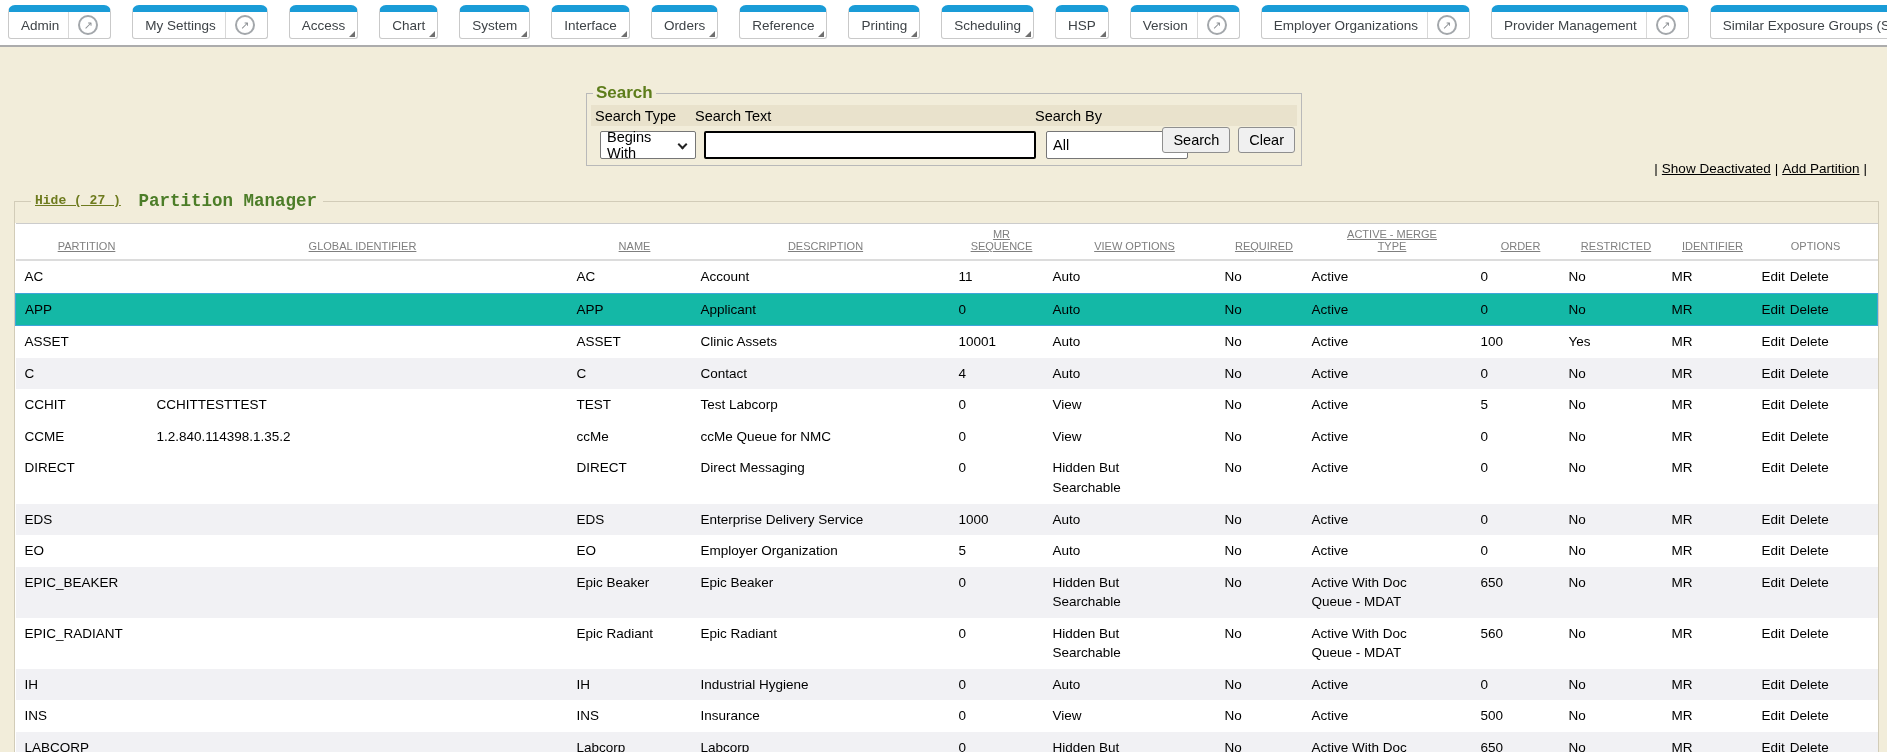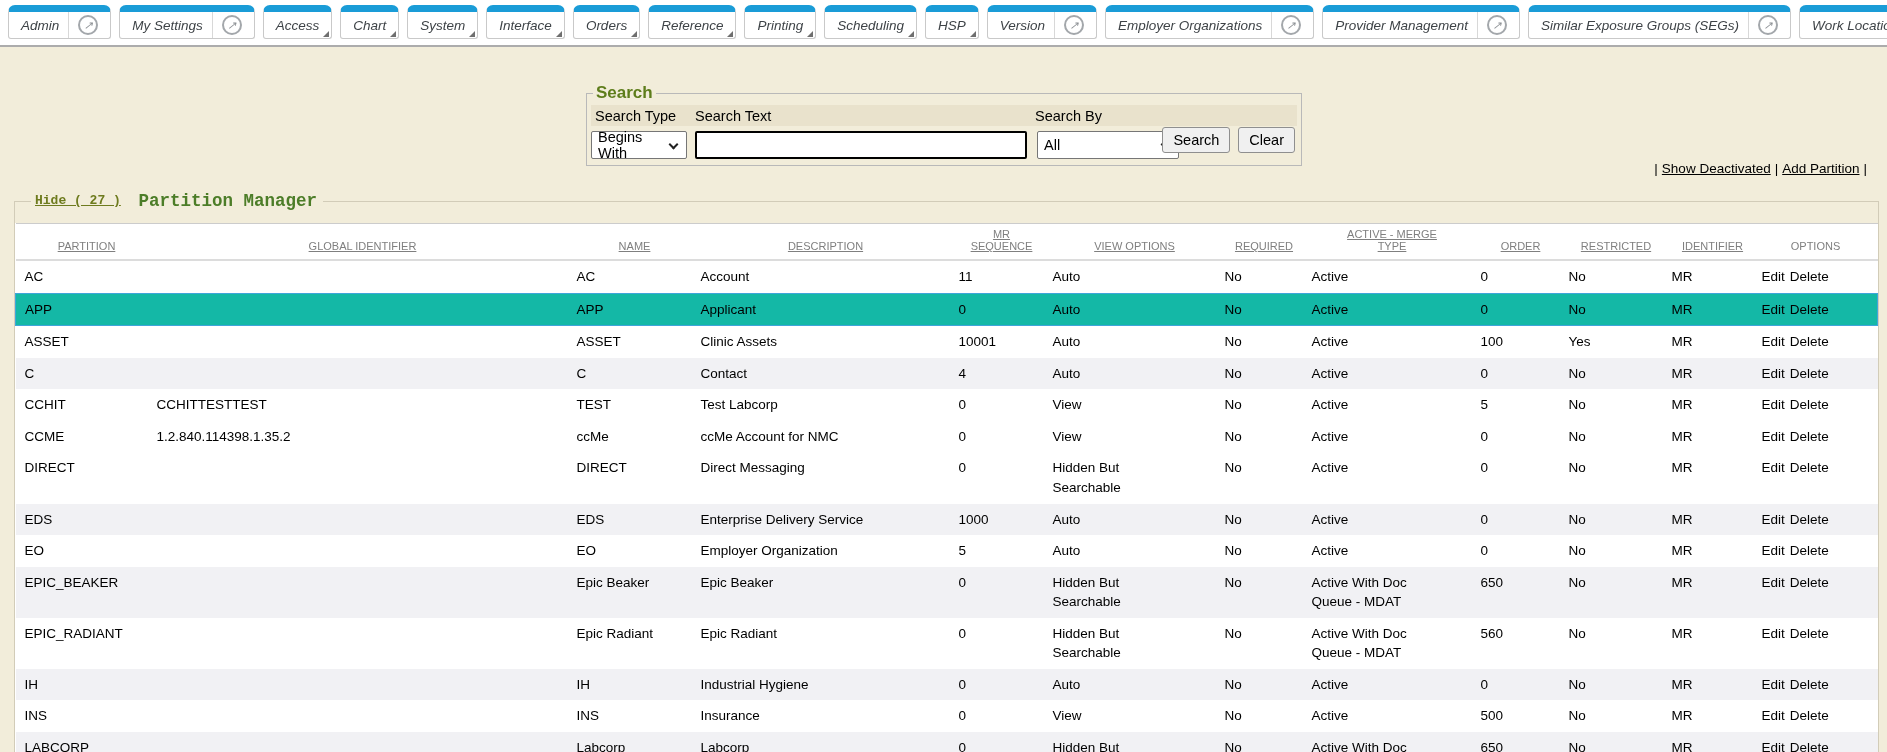--- a/index.html
+++ b/index.html
@@ -1,21 +1,21 @@
 <!DOCTYPE html>
 <html><head>
 <meta charset="utf-8">
 <style>
   * { box-sizing: border-box; margin: 0; padding: 0; }
   html,body { width:1887px; height:752px; overflow:hidden; }
   body { font-family:"Liberation Sans", sans-serif; background:#f2edda; }
 
   
-  .tabbar { background:#ffffff; padding:5px 4px 6px 8px; display:flex; gap:8px;
-            align-items:stretch; border-bottom:2px solid #acacac; height:47px;font-style:italic; }
+  .tabbar { background:#ffffff; padding:5px 4px 6px 8px; display:flex; gap:21px;
+            align-items:stretch; border-bottom:2px solid #acacac; height:47px; }
   .tab { position:relative; display:flex; align-items:center; padding:0 12px;
          background:#fff; border:1px solid #c9c9c9; border-top:7px solid #1a9cd7;
          border-radius:7px 7px 3px 3px; cursor:pointer; white-space:nowrap; }
   .tab-label { font-size:13.5px; color:#3e4347; }
   .popout-wrap { display:flex; align-items:center; margin-left:9px; padding-left:9px;
                  border-left:1px solid #d8d8d8; height:26px; }
   .popout-icon { width:20px; height:20px; border:2px solid #a3a7ab; border-radius:50%;
                  color:#8d9195; font-size:11px; line-height:16px; text-align:center; }
   .tab-corner { position:absolute; right:2px; bottom:1px; width:0; height:0;
                 border-left:6px solid transparent; border-bottom:6px solid #6f6f6f; }
@@ -24,21 +24,21 @@
 
   
   fieldset.search-box { position:absolute; left:586px; top:36px; width:716px;
                         border:1px solid #b9b9b9; padding:2px 4px 6px 4px; }
   fieldset.search-box legend { font-size:17px; font-weight:bold; color:#5e7d1b; padding:0 3px; margin-left:2px; }
   .search-labels { display:flex; background:#e9e2cc; height:21px; align-items:center;
                    font-size:14.5px; color:#000; }
   .sl-type { width:104px; padding-left:4px; }
   .sl-text { width:340px; }
   .sl-by   { width:150px; }
-  .search-controls { display:flex; margin-top:5px; align-items:center; }
+  .search-controls { display:flex; margin-top:5px; align-items:center;margin-left:9px; }
   .fake-select { position:relative; background:#fff; border:1px solid #767676; border-radius:2px;
                  height:28px; font-size:14.5px; color:#000; display:flex; align-items:center;
                  padding:0 22px 0 6px; cursor:pointer; }
   .sel-type { width:96px; margin-right:8px; }
   .sel-by   { width:142px; }
   .chev { position:absolute; right:9px; top:9px; width:7px; height:7px;
           border-right:2px solid #222; border-bottom:2px solid #222; transform:rotate(45deg); }
   .search-input { width:332px; height:28px; border:2px solid #000; border-radius:2px;
                   margin-right:10px; font-size:14.5px; padding:0 4px;
                   font-family:"Liberation Sans", sans-serif; background:#fff; }
@@ -297,21 +297,21 @@
             <td><span class="wrap-mid">Active</span></td>
             <td><span>5</span></td>
             <td><span>No</span></td>
             <td><span>MR</span></td>
             <td><span class="opt-link">Edit</span><span class="opt-link">Delete</span></td>
           </tr>
           <tr>
             <td><span>CCME</span></td>
             <td><span>1.2.840.114398.1.35.2</span></td>
             <td><span>ccMe</span></td>
-            <td><span>ccMe Account for NMC</span></td>
+            <td><span>ccMe Queue for NMC</span></td>
             <td><span>0</span></td>
             <td><span class="wrap-narrow">View</span></td>
             <td><span>No</span></td>
             <td><span class="wrap-mid">Active</span></td>
             <td><span>0</span></td>
             <td><span>No</span></td>
             <td><span>MR</span></td>
             <td><span class="opt-link">Edit</span><span class="opt-link">Delete</span></td>
           </tr>
           <tr>

